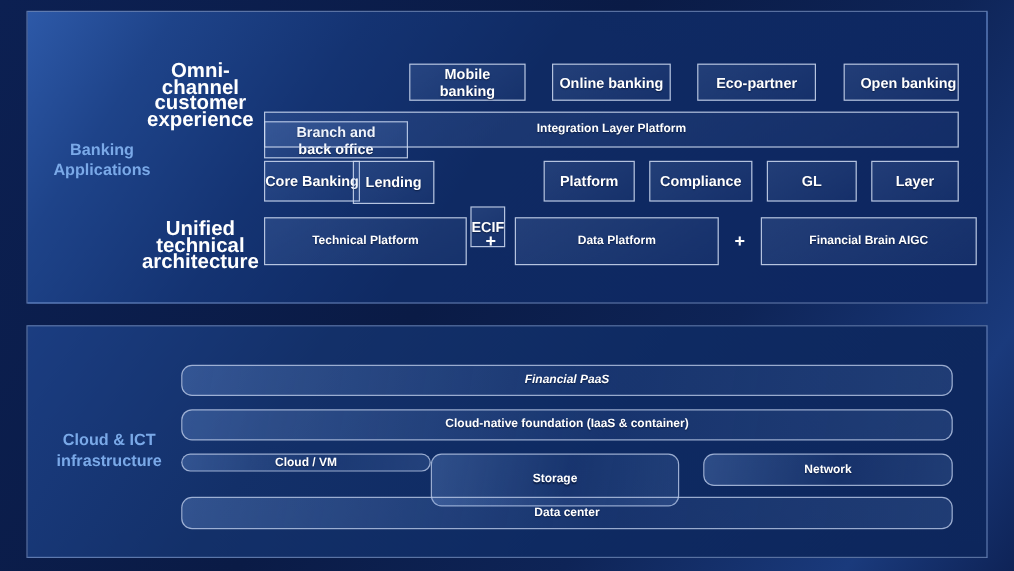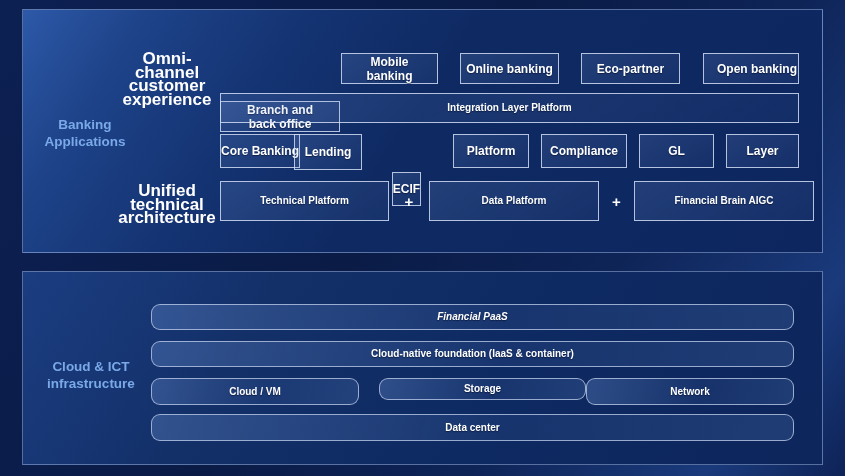--- a/index.html
+++ b/index.html
@@ -86,18 +86,18 @@
 </div>
 
 <div class="panel panel-bottom">
 
   <div class="section-label" style="left:6px;top:87px;width:124px;">Cloud &amp; ICT infrastructure</div>
 
   <div class="box rbox big" style="left:128px;top:32px;width:643px;height:26px;font-style:italic;">Financial PaaS</div>
 
   <div class="box rbox big" style="left:128px;top:69px;width:643px;height:26px;">Cloud-native foundation (IaaS &amp; container)</div>
 
-  <div class="box rbox big" style="left:128px;top:106px;width:208px;height:27px;">Cloud / VM</div>
-  <div class="box rbox big" style="left:356px;top:106px;width:207px;height:22px;">Storage</div>
+  <div class="box rbox big" style="left:128px;top:106px;width:208px;height:15px;">Cloud / VM</div>
+  <div class="box rbox big" style="left:336px;top:106px;width:207px;height:44px;">Storage</div>
   <div class="box rbox big" style="left:563px;top:106px;width:208px;height:27px;">Network</div>
 
   <div class="box rbox big" style="left:128px;top:142px;width:643px;height:27px;">Data center</div>
 </div>
 
 </body></html>

